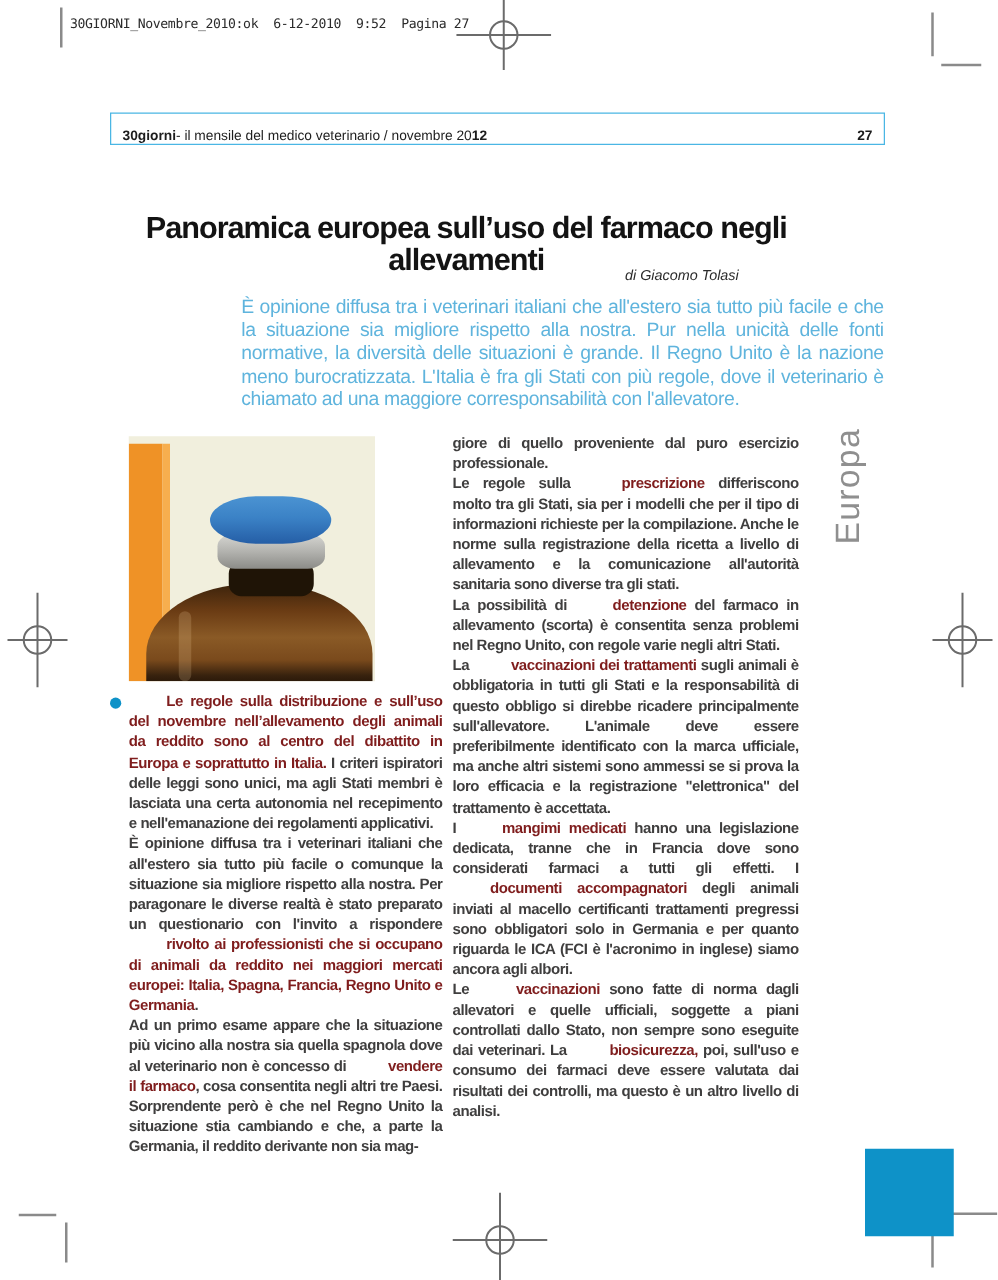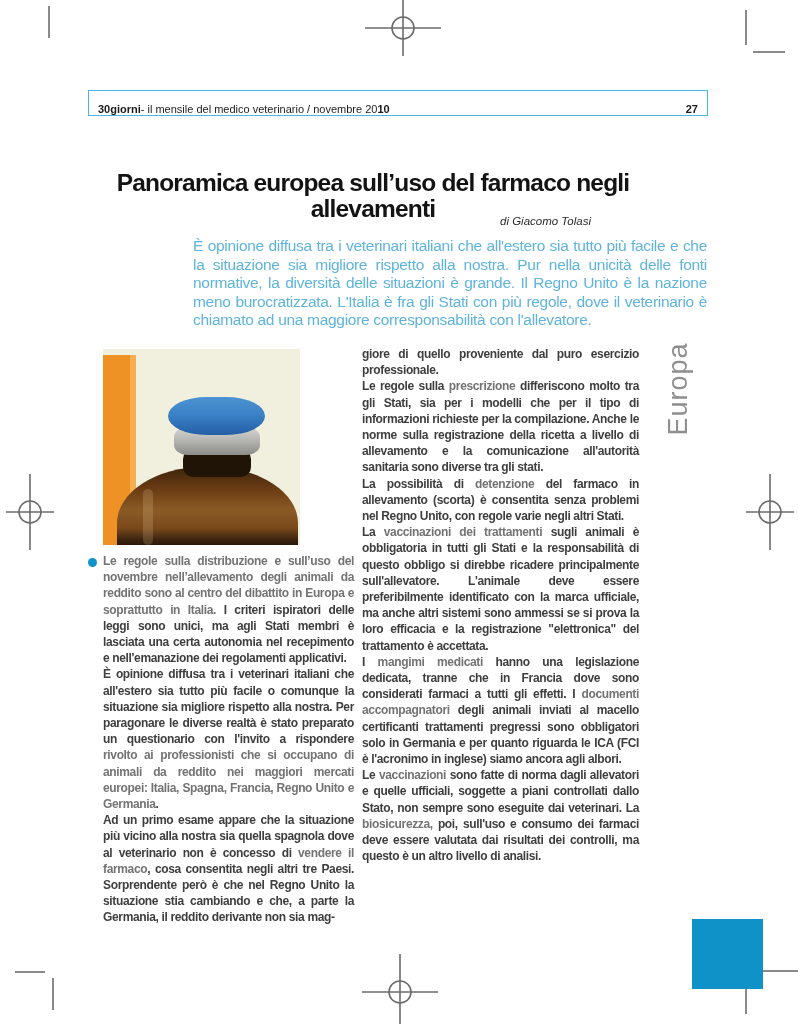--- a/index.html
+++ b/index.html
@@ -36,39 +36,40 @@
   .vial-neck{position:absolute;left:80px;top:100px;width:68px;height:28px;border-radius:10px;
              background:#1f1406;}
   .vial-body{position:absolute;left:14px;top:118px;right:2px;bottom:0;
              border-radius:48% 48% 0 0/72% 72% 0 0;
              background:linear-gradient(180deg,#3c230c 0%,#6b3c14 28%,#8a5a26 55%,#7a4a1c 78%,#38220e 94%,#2c1a0a 100%);}
   .vial-shine{position:absolute;left:40px;top:140px;width:10px;bottom:0;background:rgba(255,220,170,0.18);border-radius:6px;}
   
   .col{position:absolute;text-align:justify;font-size:12px;line-height:16.2px;
        color:#3f3e3e;letter-spacing:-0.35px;font-weight:bold;}
   .col p{margin:0;}
-  .col b{color:#737373;}
+  .col b{color:#7f1d1d;margin-left:30px;}
   .col-left{left:103px;top:553px;width:251px;}
   .col-right{left:362px;top:346px;width:277px;}
   .bullet{position:absolute;left:88px;top:558px;width:9px;height:9px;border-radius:50%;
           background:var(--accent,#0e92c8);}
   
   .europa{position:absolute;left:622px;top:373px;width:112px;height:32px;
           transform:rotate(-90deg);transform-origin:50% 50%;
           font-size:27px;color:#8f8f8f;letter-spacing:1px;text-align:center;line-height:32px;}
   
   .bluesquare{position:absolute;left:692px;top:919px;width:71px;height:70px;
               background:var(--accent,#0e92c8);}
 </style>
 </head>
 <body>
 
 <div class="page">
 
   <div class="cropline" style="left:48px;top:6px;width:1.5px;height:32px;"></div>
+  <div class="slug">30GIORNI_Novembre_2010:ok  6-12-2010  9:52  Pagina 27</div>
 
   <div class="regmark" style="left:365px;top:-10px;">
     <svg width="76" height="76">
         <line x1="38" y1="10" x2="38" y2="66" stroke="#6b6b6b" stroke-width="1.6"></line>
         <line x1="0" y1="38" x2="76" y2="38" stroke="#6b6b6b" stroke-width="1.6"></line>
         <circle cx="38" cy="38" r="11" fill="none" stroke="#6b6b6b" stroke-width="1.6"></circle>
       </svg>
   </div>
   <div class="cropline" style="left:745px;top:10px;width:1.5px;height:35px;"></div>
   <div class="cropline" style="left:753px;top:51px;width:32px;height:1.5px;"></div>
@@ -96,21 +97,21 @@
   </div>
 
   <div class="cropline" style="left:15px;top:971px;width:30px;height:1.5px;"></div>
   <div class="cropline" style="left:52px;top:978px;width:1.5px;height:32px;"></div>
   <div class="cropline" style="left:753px;top:970px;width:45px;height:1.5px;"></div>
   <div class="cropline" style="left:745px;top:978px;width:1.5px;height:36px;"></div>
 
   <div class="headerbar">
     <span class="mag">30giorni</span>
       <span> - il mensile del medico veterinario / novembre 20</span>
-      <span class="mag">10</span>
+      <span class="mag">12</span>
     <span class="pageno">27</span>
   </div>
 
   <div class="byline">di Giacomo Tolasi</div>
   <h1 class="title" style="margin:0;">Panoramica europea sull’uso del farmaco negli allevamenti</h1>
 
   <div class="standfirst">È opinione diffusa tra i veterinari italiani che all'estero sia tutto più facile e che la situazione sia migliore rispetto alla nostra. Pur nella unicità delle fonti normative, la diversità delle situazioni è grande. Il Regno Unito è la nazione meno burocratizzata. L'Italia è fra gli Stati con più regole, dove il veterinario è chiamato ad una maggiore corresponsabilità con l'allevatore.</div>
 
   <div class="photo">
     <div class="orangebox"></div>

